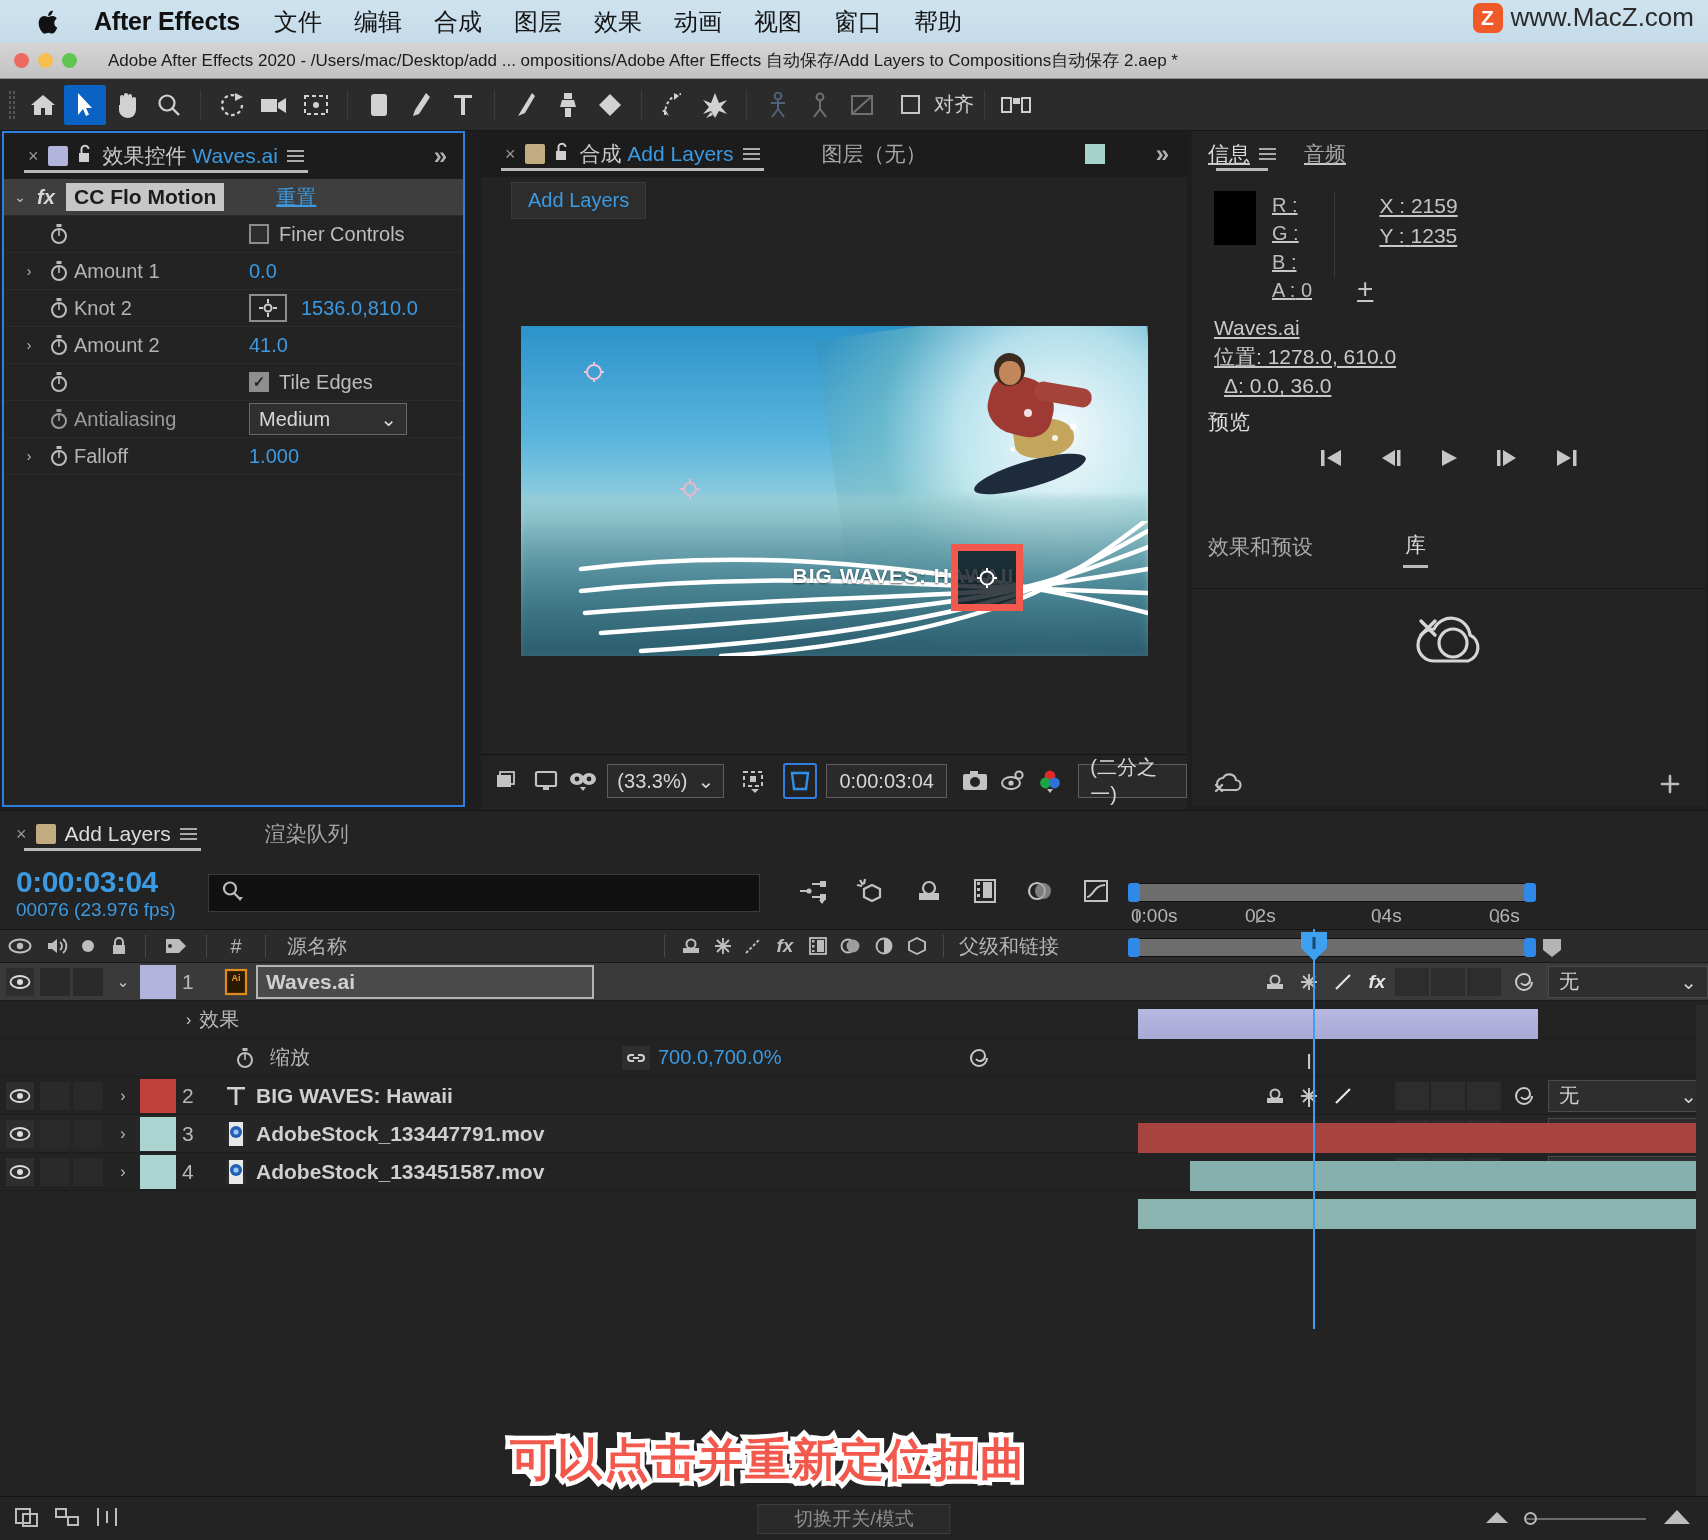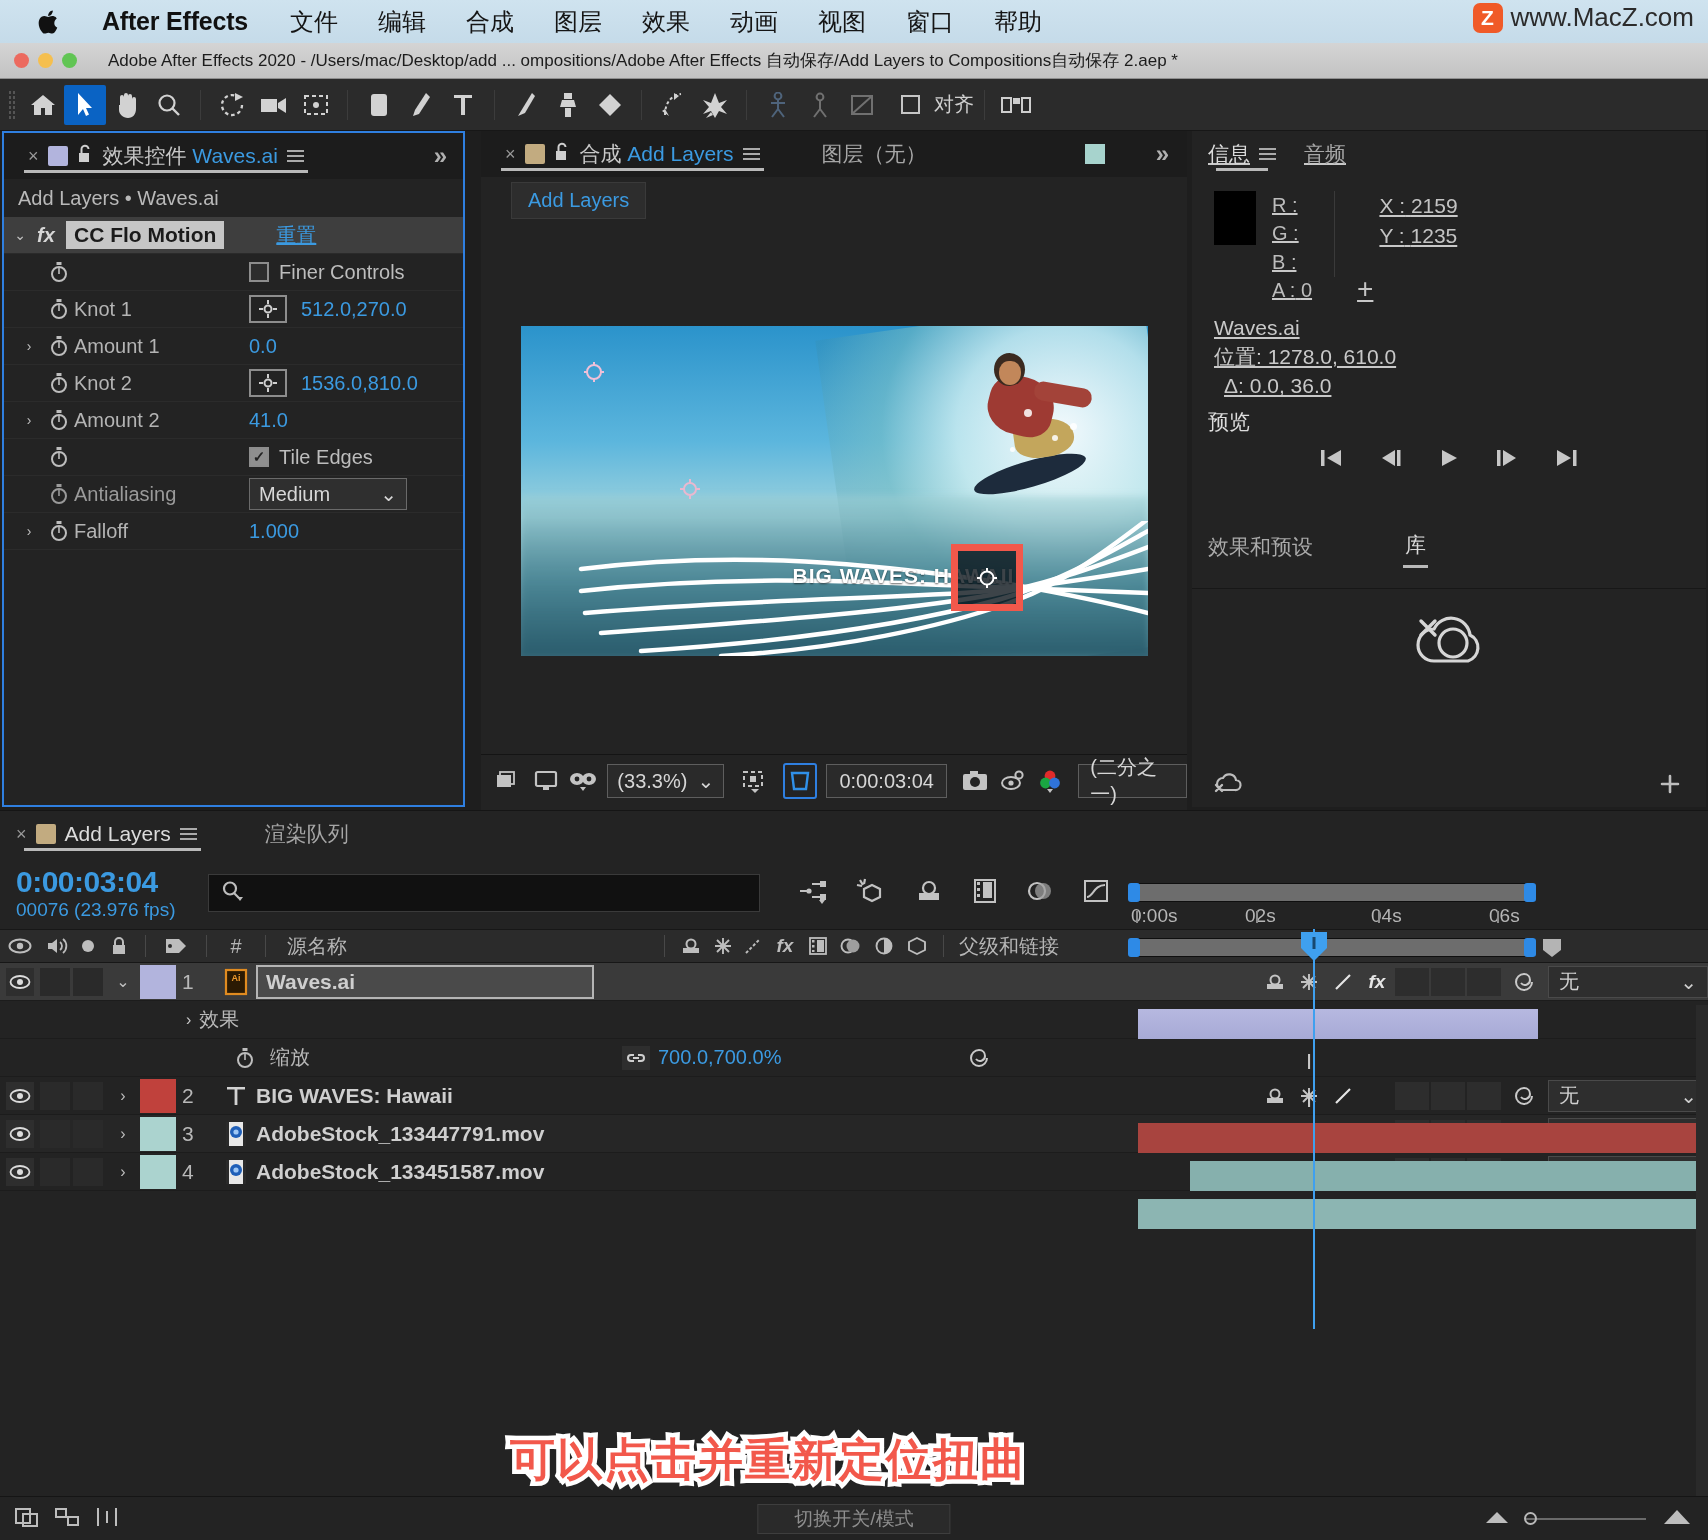--- a/index.html
+++ b/index.html
@@ -9,21 +9,21 @@
     font-family: "Liberation Sans", sans-serif;
     overflow: hidden;
     color: #c8c8c8;
   }
   .app { position: relative; width: 1708px; height: 1540px; }
 
   
   .macbar {
     position: absolute; left:0; top:0; width:1708px; height:43px;
     background: linear-gradient(#cfe3ef, #c5dbe9);
-    display:flex; align-items:center; padding-left:38px; gap:8px;
+    display:flex; align-items:center; padding-left:38px; gap:0;
   }
   .apple-logo { width:24px; height:28px; position:relative; margin-right:32px; }
   .apple-logo svg { width:24px; height:28px; display:block; }
   .macbar .brand { font-weight:bold; font-size:25px; color:#111; margin-right:34px; letter-spacing:-0.2px;}
   .macbar .mi { font-size:24px; color:#151515; margin-right:32px; white-space:nowrap;}
   .macz { position:absolute; right:14px; top:2px; display:flex; align-items:center; gap:8px;}
   .macz .zbadge {
     width:30px;height:30px;border-radius:7px;background:#f05a28;color:#fff;
     font-weight:bold;font-size:21px;display:flex;align-items:center;justify-content:center;
   }
@@ -436,21 +436,20 @@
         <span class="tname"><span>效果控件</span> <span class="blue">Waves.ai</span></span>
         <span class="hm">
             <i></i>
             <i></i>
             <i></i>
           </span>
       </div>
       <span class="chev2" style="position:absolute;right:16px;">»</span>
     </div>
 
-    <div class="ec-sub">Add Layers • Waves.ai</div>
 
     <div class="ec-rows">
       <div class="ec-head">
         <span class="tri">⌄</span>
         <span class="fx-badge">fx</span>
         <span class="fx-name">CC Flo Motion</span>
         <span class="reset">重置</span>
       </div>
 
       <div class="ec-row">
@@ -460,38 +459,20 @@
               <circle cx="10" cy="13" r="7" fill="none" stroke="#bdbdbd" stroke-width="2"></circle>
               <rect x="7.5" y="1" width="5" height="3" fill="#bdbdbd"></rect>
               <line x1="10" y1="6" x2="10" y2="13" stroke="#bdbdbd" stroke-width="1.6"></line>
             </svg>
         </span>
         <span class="ec-label"></span>
         <span class="chk"></span>
         <span class="chk-label">Finer Controls</span>
       </div>
 
-      <div class="ec-row">
-        <span class="tri"></span>
-        <span class="sw-icon">
-          <svg width="20" height="22" viewBox="0 0 20 22">
-              <circle cx="10" cy="13" r="7" fill="none" stroke="#bdbdbd" stroke-width="2"></circle>
-              <rect x="7.5" y="1" width="5" height="3" fill="#bdbdbd"></rect>
-              <line x1="10" y1="6" x2="10" y2="13" stroke="#bdbdbd" stroke-width="1.6"></line>
-            </svg>
-        </span>
-        <span class="ec-label">Knot 1</span>
-        <span class="posbtn">
-          <svg width="20" height="20" viewBox="0 0 20 20">
-              <circle cx="10" cy="10" r="3.5" fill="none" stroke="#cfcfcf" stroke-width="2"></circle>
-              <path stroke="#cfcfcf" stroke-width="2" d="M10 1v4M10 15v4M1 10h4M15 10h4"></path>
-            </svg>
-        </span>
-        <span class="ec-val">512.0,270.0</span>
-      </div>
 
       <div class="ec-row">
         <span class="tri">›</span>
         <span class="sw-icon">
           <svg width="20" height="22" viewBox="0 0 20 22">
               <circle cx="10" cy="13" r="7" fill="none" stroke="#bdbdbd" stroke-width="2"></circle>
               <rect x="7.5" y="1" width="5" height="3" fill="#bdbdbd"></rect>
               <line x1="10" y1="6" x2="10" y2="13" stroke="#bdbdbd" stroke-width="1.6"></line>
             </svg>
         </span>

